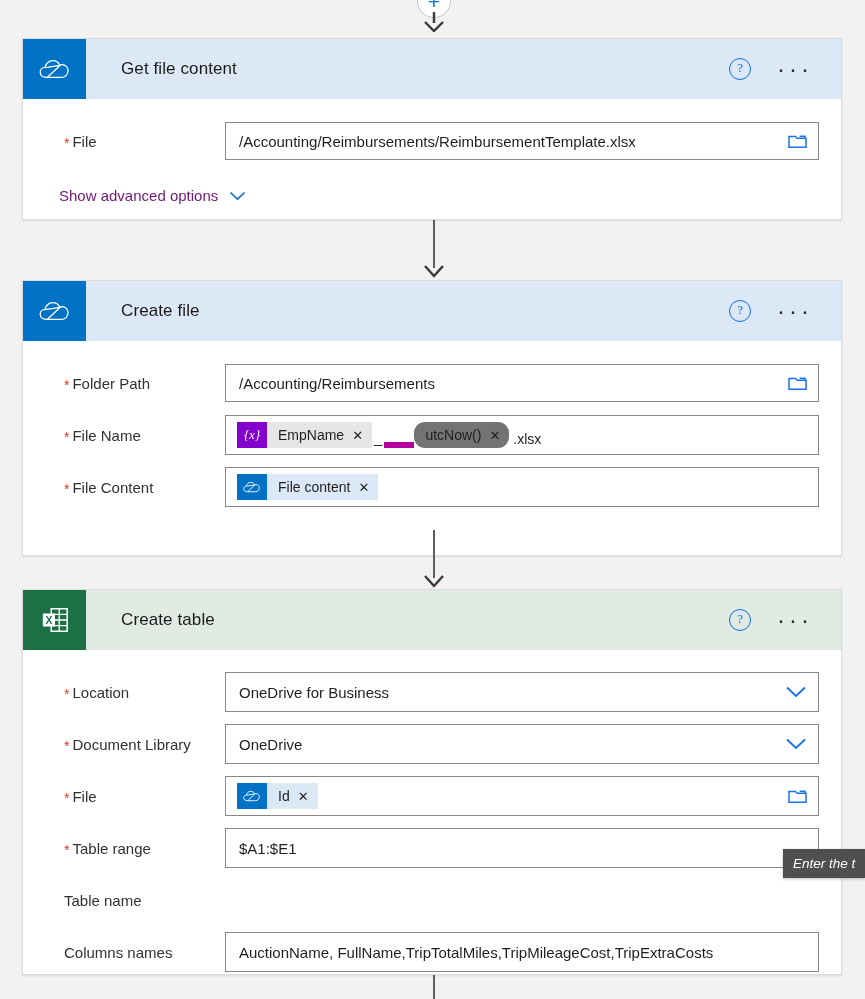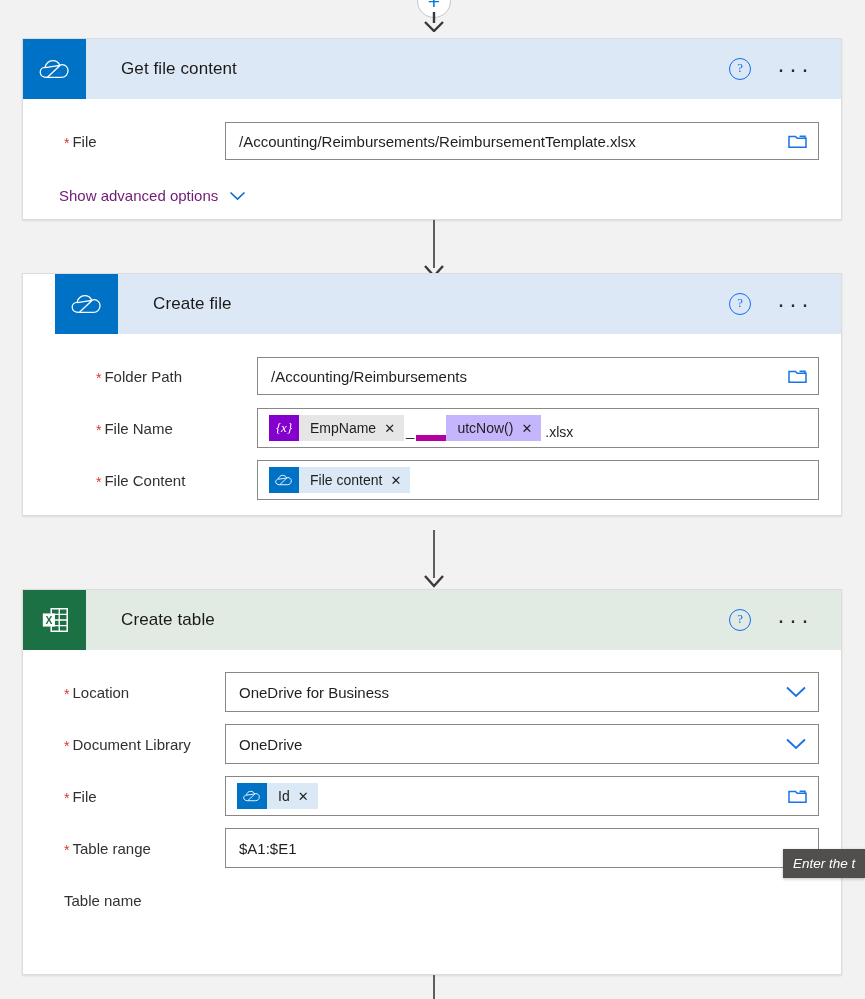--- a/index.html
+++ b/index.html
@@ -201,21 +201,21 @@
     height: 26px;
     padding: 0 9px 0 11px;
     color: #201f1e;
     font-size: 14px;
   }
   .chip-x { font-size: 13px; color: #201f1e; cursor: pointer; }
 
   .chip-var .chip-icon  { background: #8400cc; }
   .chip-var .chip-label { background: #e6e6e6; }
   .chip-fx  .chip-icon  { background: #b4009e; margin-top: 40px; }
-  .chip-fx  .chip-label { background: #c4b5fd; }
+  .chip-fx  .chip-label { background: #737373; border-radius: 11px; }
   .chip-od  .chip-icon  { background: #0072c6; }
   .chip-od  .chip-label { background: #dbe9f7; }
 
   .chip-sep {
     font-size: 15px;
     color: #201f1e;
     padding: 0 2px;
     align-self: flex-end;
     margin-bottom: 2px;
   }
@@ -303,21 +303,21 @@
     </div>
   </div>
 
   <div class="conn-line" style="top:220px;height:48px;"></div>
   <div class="conn-arrow" style="top:258px;">
     <svg width="26" height="20" viewBox="0 0 26 20">
         <path d="M4 8 L13 18 L22 8" fill="none" stroke="#3b3a39" stroke-width="2.4"></path>
       </svg>
   </div>
 
-  <div class="card" style="top:273px;height:243px;padding-left:32px;">
+  <div class="card" style="top:280px;height:276px;">
     <div class="card-header blue">
       <div class="card-icon onedrive">
         <svg width="32" height="22" viewBox="0 0 40 26">
           <path d="M10.5 23.5 C4.8 23.5 1.5 20.6 1.5 17 C1.5 13.6 4.3 11.1 7.7 11.1 C8.1 6.4 12.1 2.6 17.1 2.6 C21.1 2.6 24.5 5 25.9 8.4 C26.8 7.9 27.8 7.6 28.9 7.6 C33 7.6 36.3 10.9 36.3 15 C36.3 19.4 33.3 23.5 27.6 23.5 Z" fill="none" stroke="#ffffff" stroke-width="1.6"></path>
           <path d="M7.8 11.2 L26 8.5 M26.2 8.6 L10.6 23.4" fill="none" stroke="#ffffff" stroke-width="1.6"></path>
         </svg>
       </div>
       <div class="card-title">Create file</div>
       <div class="header-actions">
         <div class="help-icon">?</div>
@@ -488,20 +488,28 @@
           <span class="field-value">$A1:$E1</span>
         </div>
       </div>
 
       <div class="field-row">
         <div class="field-label" style="padding-left:19px;">
           <span>Table name</span>
         </div>
       </div>
 
+      <div class="field-row">
+        <div class="field-label" style="padding-left:19px;">
+          <span>Columns names</span>
+        </div>
+        <div class="field-control tall">
+          <span class="field-value">AuctionName, FullName,TripTotalMiles,TripMileageCost,TripExtraCosts</span>
+        </div>
+      </div>
 
     </div>
   </div>
 
   <div class="conn-line" style="top:975px;height:24px;"></div>
 
   <div class="tooltip" style="left:783px;top:849px;font-style:italic;">
     <span>Enter the t</span>
   </div>
 

